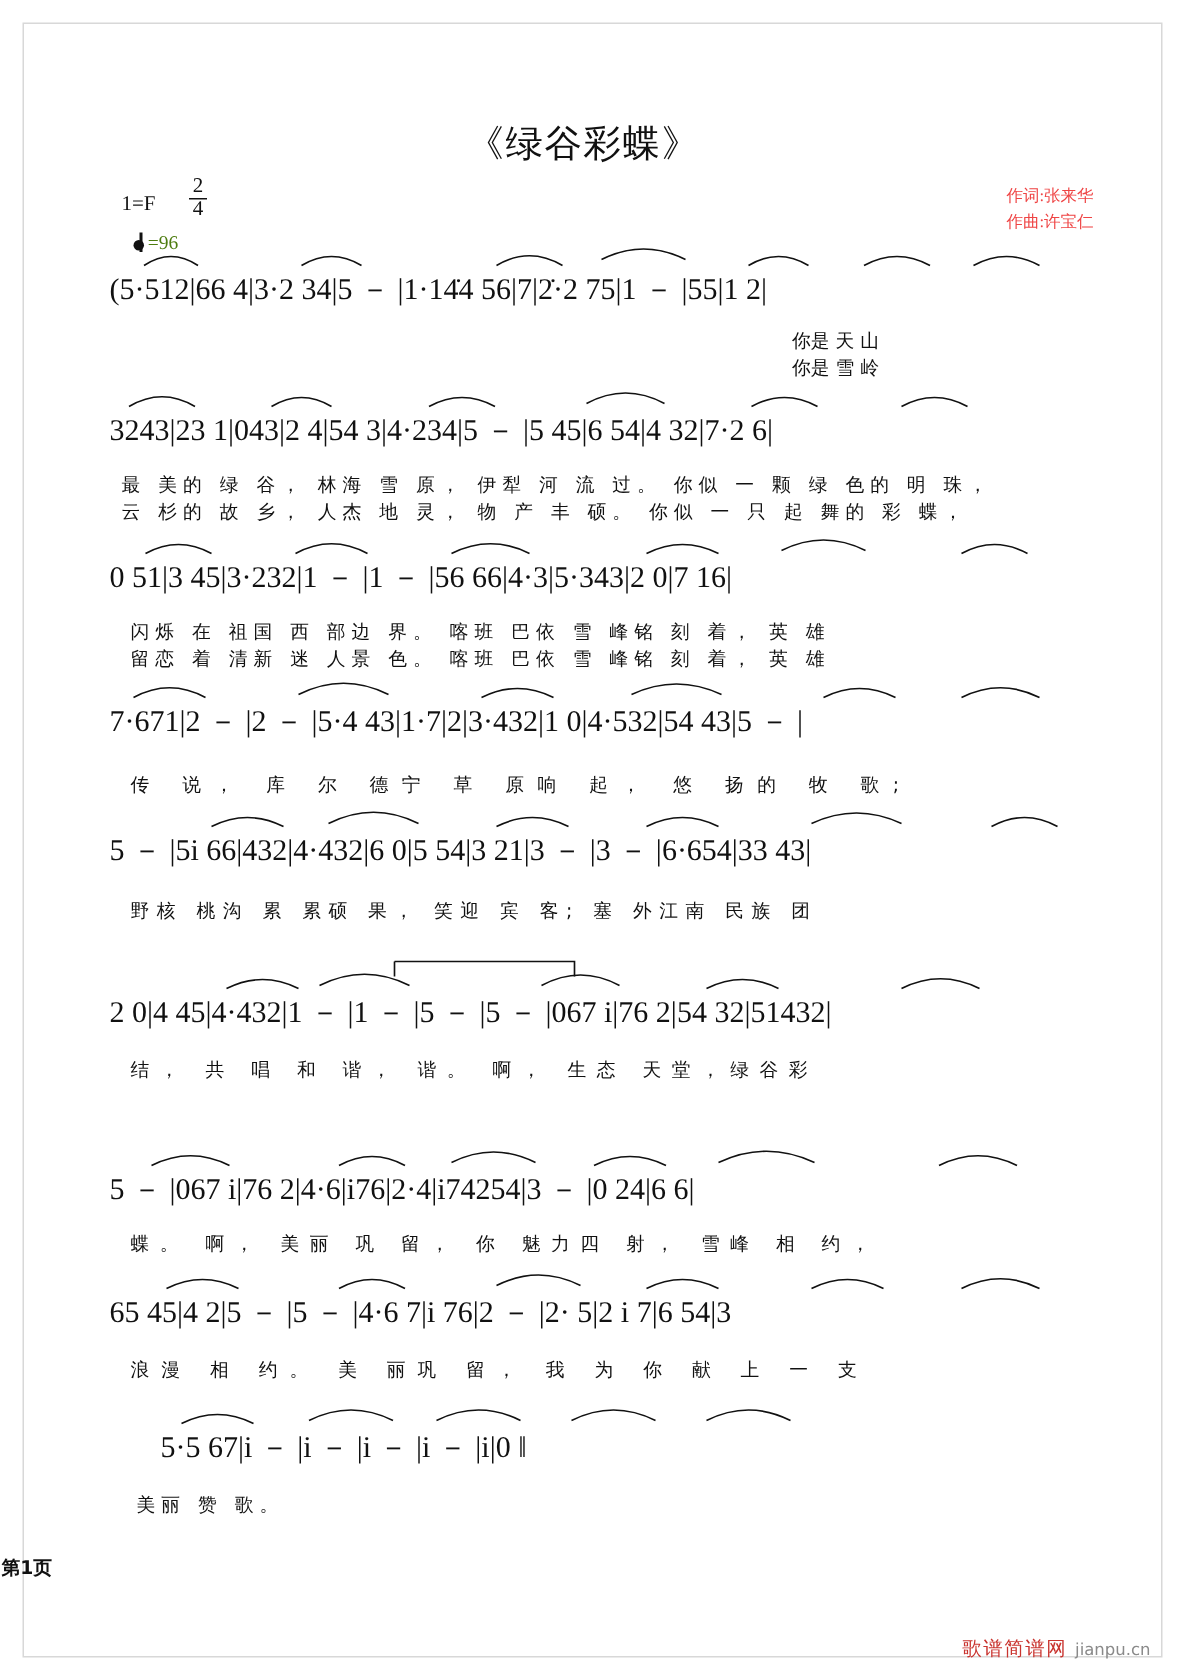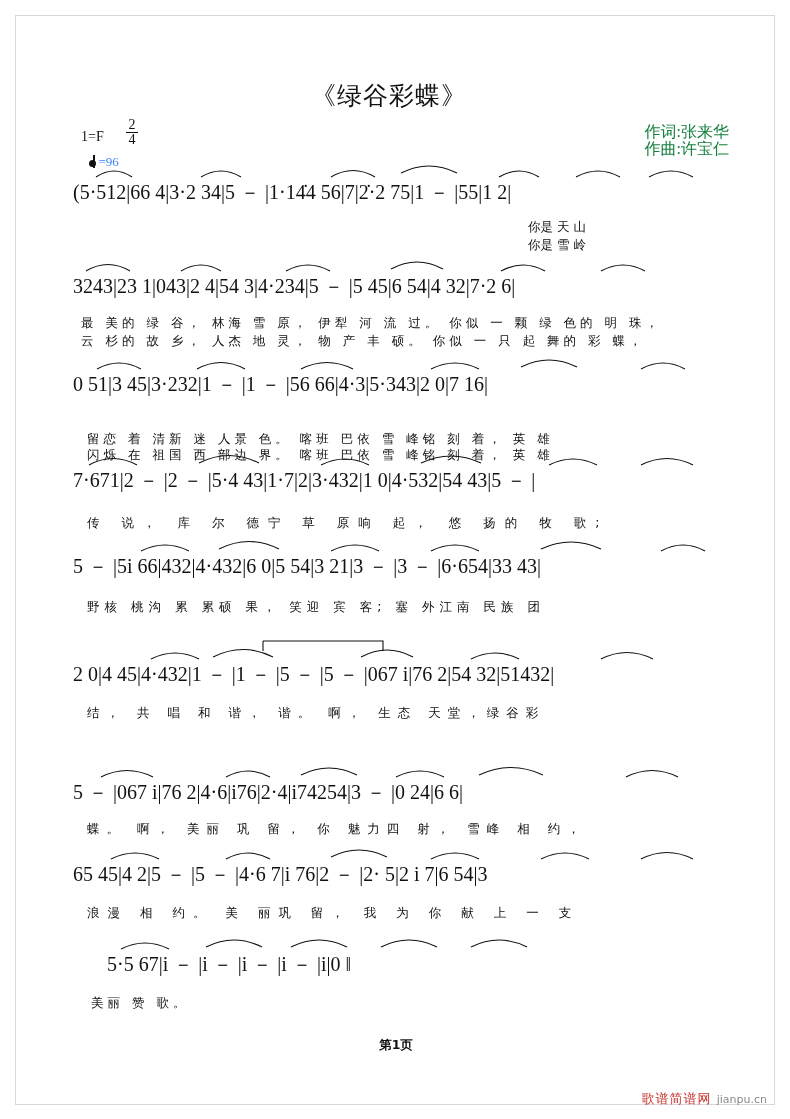--- a/index.html
+++ b/index.html
@@ -63,21 +63,21 @@
     height: 1px;
     background: #111;
     margin: 1px auto;
   }
   .time-sig .bot { display: block; }
   .tempo {
     position: absolute;
     left: 88px;
     top: 152px;
     font-size: 13px;
-    color: #3b82f6;
+    color: #4d7c0f;
     white-space: nowrap;
   }
   .tempo .notehead {
     display: inline-block;
     width: 7px;
     height: 7px;
     background: #111;
     border-radius: 50%;
     position: relative;
     top: 1px;
@@ -89,24 +89,24 @@
     height: 13px;
     background: #111;
     position: relative;
     top: 2px;
     left: -4px;
   }
   .credits {
     position: absolute;
     right: 60px;
     top: 122px;
-    font-size: 16px;
+    font-size: 11px;
     line-height: 17px;
     text-align: left;
-    color: #15803d;
+    color: #ef4444;
   }
   .notes {
     position: absolute;
     left: 72px;
     width: 650px;
     font-size: 20px;
     font-family: "Liberation Serif", serif;
     letter-spacing: 0px;
     color: #111;
     white-space: nowrap;
@@ -118,21 +118,21 @@
     font-size: 12.5px;
     font-family: "DejaVu Sans", sans-serif;
     color: #111;
     white-space: nowrap;
   }
   .pagenum {
     position: absolute;
     left: 0;
     top: 1036px;
     width: 790px;
-    text-align: center;
+    text-align: left;
     font-size: 12.5px;
     font-weight: bold;
     font-family: "DejaVu Sans", sans-serif;
     color: #111;
   }
   .watermark {
     position: absolute;
     right: 22px;
     bottom: 10px;
     font-size: 13px;
@@ -184,21 +184,21 @@
 
   <div class="notes" style="top:178px;">(5·512|66 4|3·2 34|5 － |1·14̇4 56|7|2̇·2 75|1 － |55|1 2|</div>
   <div class="lyr" style="top:218px; left:527px;">你是 天 山</div>
   <div class="lyr" style="top:236px; left:527px;">你是 雪 岭</div>
 
   <div class="notes" style="top:272px;">3243|23 1|043|2 4|54 3|4·234|5 － |5 45|6 54|4 32|7·2 6|</div>
   <div class="lyr" style="top:314px; left:80px; letter-spacing:4px;">最 美的 绿 谷， 林海 雪 原， 伊犁 河 流 过。 你似 一 颗 绿 色的 明 珠，</div>
   <div class="lyr" style="top:332px; left:80px; letter-spacing:4px;">云 杉的 故 乡， 人杰 地 灵， 物 产 丰 硕。 你似 一 只 起 舞的 彩 蝶，</div>
 
   <div class="notes" style="top:370px;">0 51|3 45|3·232|1 － |1 － |56 66|4·3|5·343|2 0|7 16|</div>
-  <div class="lyr" style="top:412px; left:86px; letter-spacing:4px;margin-top:34px;">闪烁 在 祖国 西 部边 界。 喀班 巴依 雪 峰铭 刻 着， 英 雄</div>
+  <div class="lyr" style="top:412px; left:86px; letter-spacing:4px;">闪烁 在 祖国 西 部边 界。 喀班 巴依 雪 峰铭 刻 着， 英 雄</div>
   <div class="lyr" style="top:430px; left:86px; letter-spacing:4px;">留恋 着 清新 迷 人景 色。 喀班 巴依 雪 峰铭 刻 着， 英 雄</div>
 
   <div class="notes" style="top:466px;">7·671|2 － |2 － |5·4 43|1·7|2|3·432|1 0|4·532|54 43|5 － |</div>
   <div class="lyr" style="top:514px; left:86px; letter-spacing:9px;">传 说， 库 尔 德宁 草 原响 起， 悠 扬的 牧 歌;</div>
 
   <div class="notes" style="top:552px; left:72px;">5 － |5i 66|432|4·432|6 0|5 54|3 21|3 － |3 － |6·654|33 43|</div>
   <div class="lyr" style="top:598px; left:86px; letter-spacing:5px;">野核 桃沟 累 累硕 果， 笑迎 宾 客; 塞 外江南 民族 团</div>
 
   <div class="notes" style="top:660px; left:72px;">2 0|4 45|4·432|1 － |1 － |5 － |5 － |067 i|76 2|54 32|51432|</div>
   <div class="lyr" style="top:704px; left:86px; letter-spacing:7px;">结， 共 唱 和 谐， 谐。 啊， 生态 天堂，绿谷彩</div>

